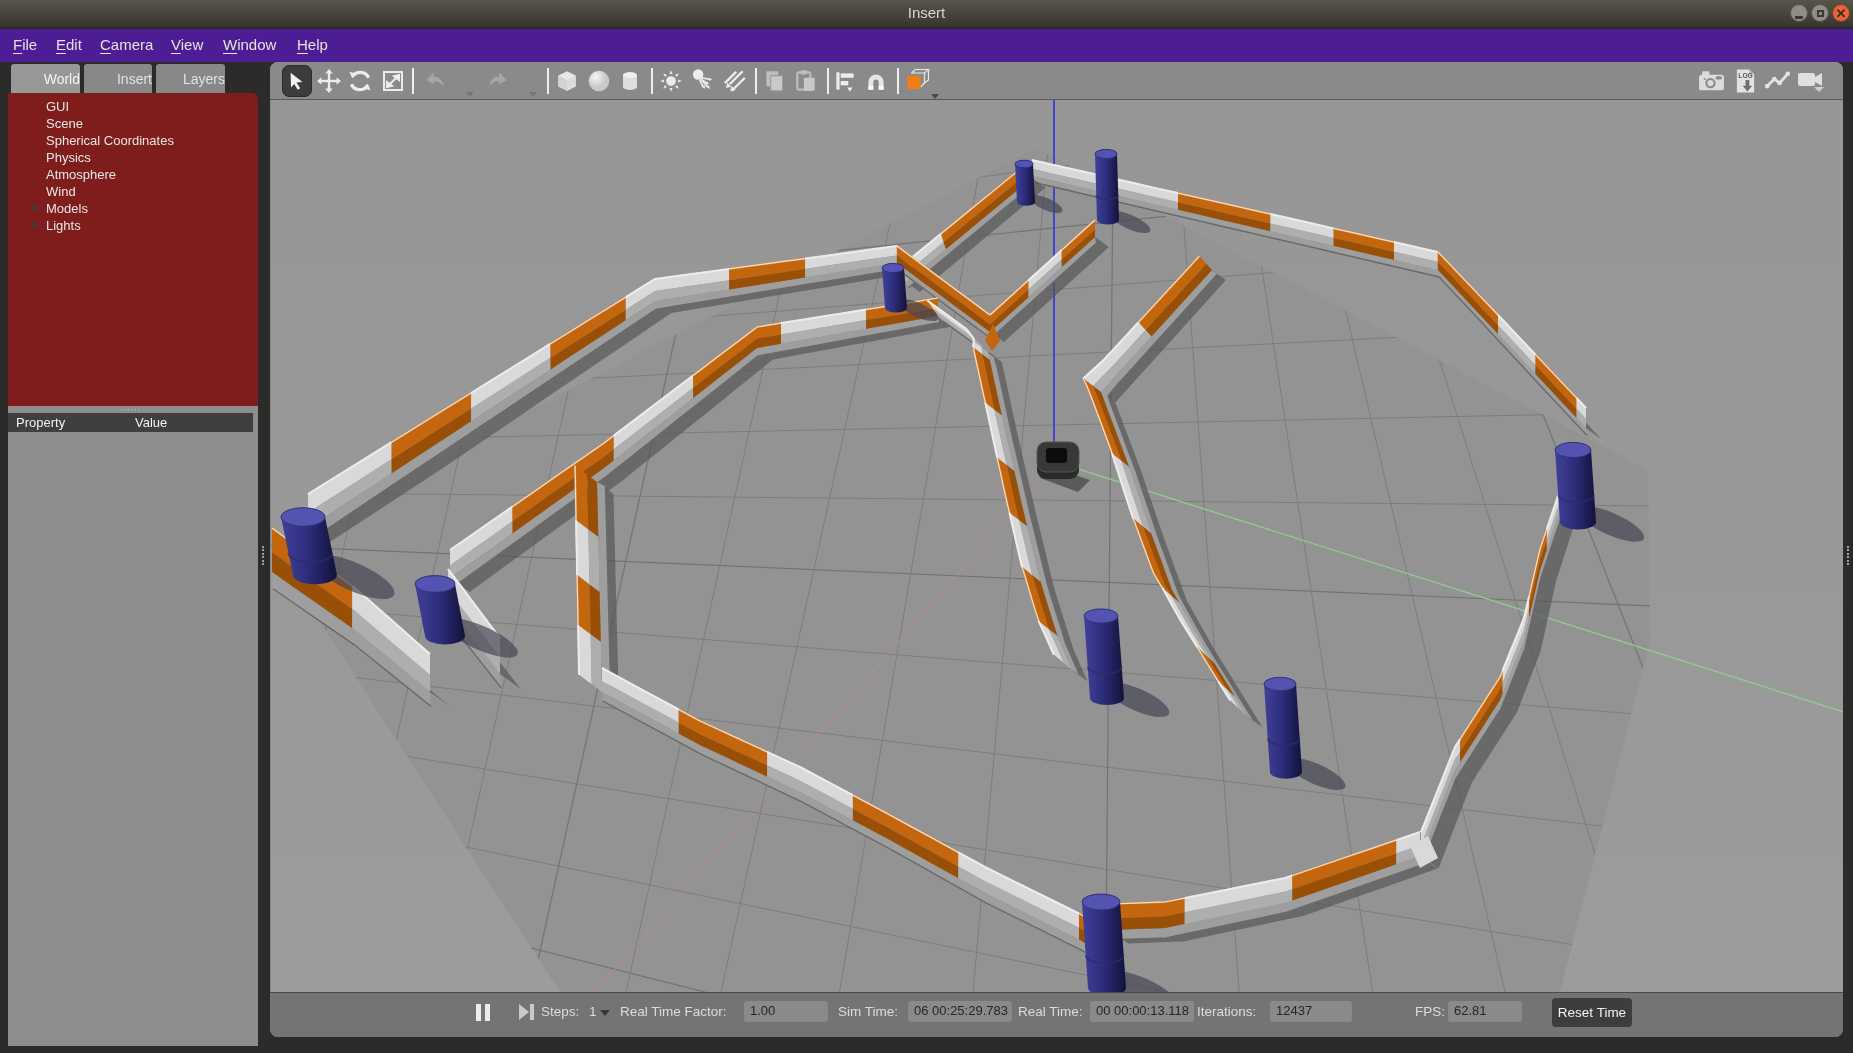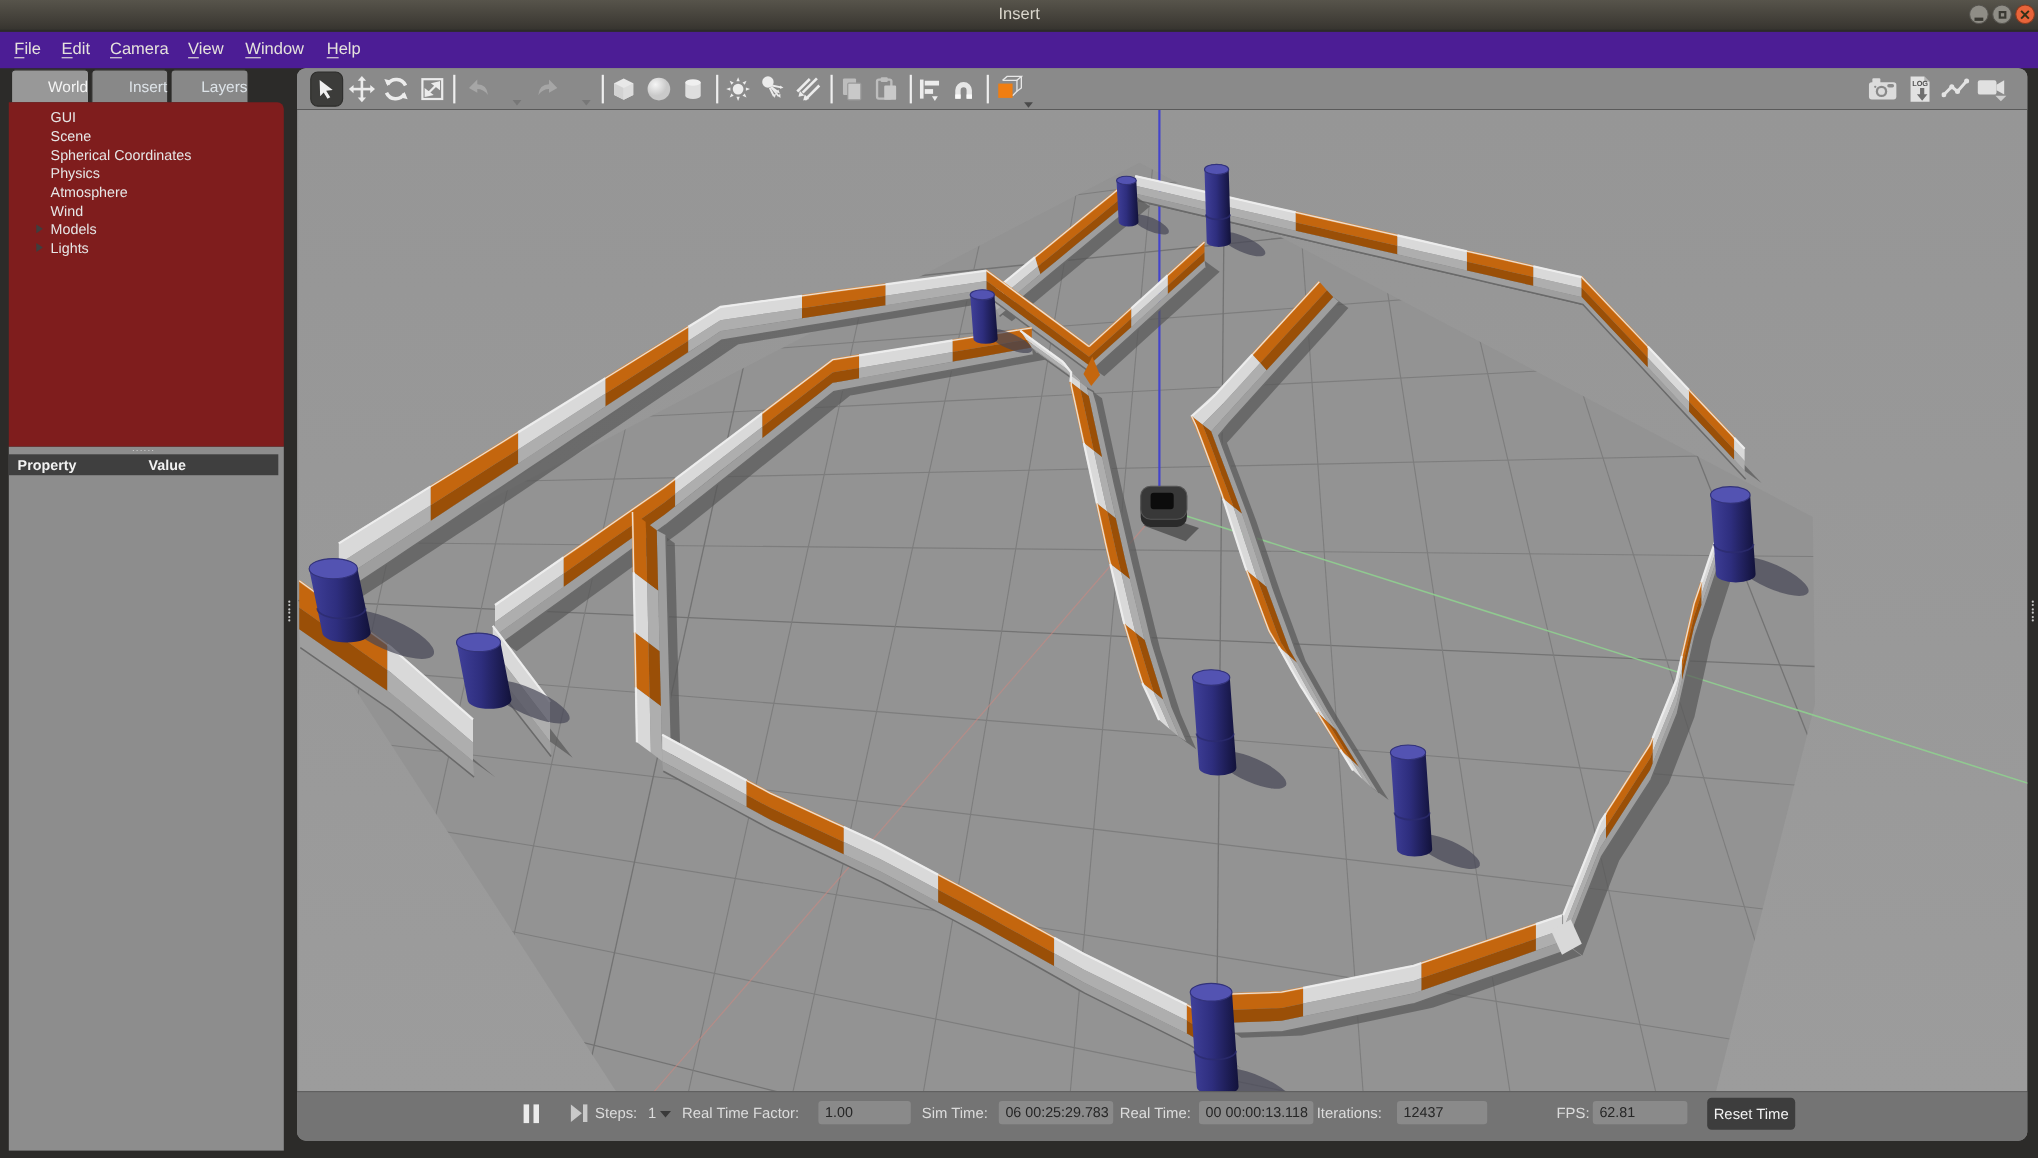--- a/index.html
+++ b/index.html
@@ -4,21 +4,21 @@
 html,body{width:1853px;height:1053px;overflow:hidden;font-family:"Liberation Sans",sans-serif;background:#2c2b29}
 .titlebar{position:absolute;left:0;top:0;width:100%;height:27px;background:linear-gradient(#57544b,#3e3b35 80%,#36342f);color:#dad6cc;text-align:center;font-size:15px;line-height:26px}
 .wbtn{position:absolute;top:4px;width:18px;height:18px;border-radius:50%;}
 .menubar{position:absolute;left:0;top:29px;width:100%;height:33px;background:#4c1d95;color:#e6e3dd;font-size:15px}
 .menubar span{position:absolute;top:7px}
 .menubar u{text-decoration-thickness:1px;text-underline-offset:3px}
 .tab{position:absolute;top:63px;height:30px;border-radius:4px 4px 0 0;font-size:14px;text-align:right;line-height:30px;border:1px solid #2a2927;border-bottom:none}
 .panelbox{position:absolute;left:8px;top:93px;width:250px;height:313px;background:#7f1d1d;border-top-right-radius:6px;color:#e6e6e6;font-size:13px}
 .titem{position:absolute;left:38px;white-space:nowrap}
 .arr{position:absolute;left:25px;width:0;height:0;border-left:6px solid #3e3e3e;border-top:4px solid transparent;border-bottom:4px solid transparent}
-.prophdr{position:absolute;left:8px;top:413px;width:245px;height:19px;background:#3f3f3f;color:#f2f2f2;font-weight:bold;font-size:13px}
+.prophdr{position:absolute;left:8px;top:413px;width:245px;height:19px;background:#3f3f3f;color:#f2f2f2;font-weight:normal;font-size:13px}
 .panelbot{position:absolute;left:8px;top:406px;width:250px;height:640px;background:#8d8d8d}
 .viewport{position:absolute;left:270px;top:62px;width:1573px;height:975px;background:#8a8a8a;border-radius:8px}
 .toolbar{position:absolute;left:270px;top:62px;width:1573px;height:38px;background:#8a8a8a;border-radius:8px 8px 0 0;border-bottom:1px solid #5a5a5a}
 .ti{position:absolute;top:6px;height:26px}
 .ti svg{width:100%;height:100%}
 .tsel{position:absolute;left:12px;top:3px;width:30px;height:32px;background:#3c3c3a;border-radius:7px;border:1px solid #2c2c2a;padding:3px}
 .tsel svg{width:100%;height:100%}
 .tsep{position:absolute;top:6px;width:2px;height:26px;background:#efefef}
 .scene{position:absolute;left:271px;top:100px;width:1572px;height:892px}
 .playbar{position:absolute;left:270px;top:992px;width:1573px;height:45px;background:#747474;border-radius:0 0 8px 8px;border-top:1px solid #4a4a4a;color:#dedede;font-size:13.5px}
@@ -585,21 +585,21 @@
 <div class="pb" style="left:330px;top:17px;width:0;height:0;border-top:6px solid #3a3a3a;border-left:5px solid transparent;border-right:5px solid transparent"></div>
 <div class="pb" style="left:350px;color:#dcdcdc">Real Time Factor:</div>
 <div class="vbox" style="left:474px;width:84px">1.00</div>
 <div class="pb" style="left:568px;color:#dcdcdc">Sim Time:</div>
 <div class="vbox" style="left:638px;width:104px">06 00:25:29.783</div>
 <div class="pb" style="left:748px;color:#dcdcdc">Real Time:</div>
 <div class="vbox" style="left:820px;width:104px">00 00:00:13.118</div>
 <div class="pb" style="left:927px;color:#dcdcdc">Iterations:</div>
 <div class="vbox" style="left:1000px;width:82px">12437</div>
 <div class="pb" style="left:1145px;color:#dcdcdc">FPS:</div>
-<div class="vbox" style="left:1178px;width:86px">62.81</div>
+<div class="vbox" style="left:1178px;width:74px">62.81</div>
 <div class="rstbtn">Reset Time</div>
 </div>
 <div class="dots" style="left:262px;top:544px">
     <i></i>
     <i></i>
     <i></i>
     <i></i>
     <i></i>
     <i></i>
   </div>

